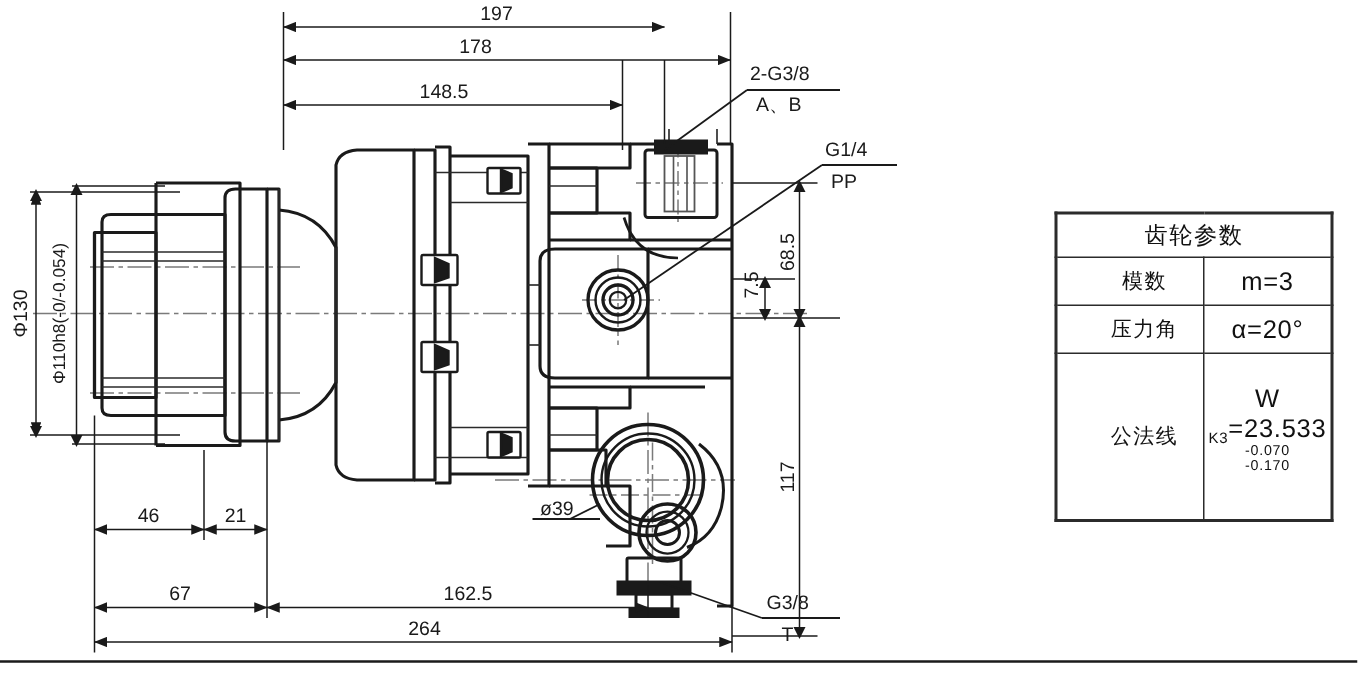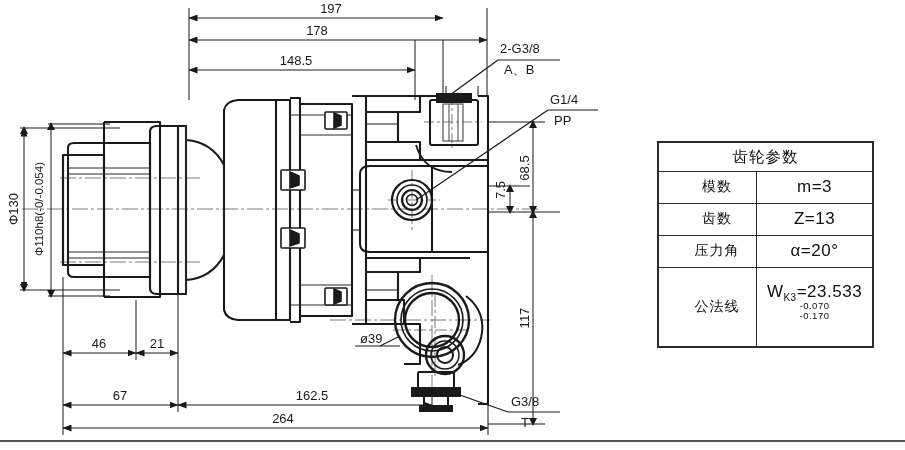--- a/index.html
+++ b/index.html
@@ -3,21 +3,21 @@
 <meta charset="utf-8">
 <title>Hydraulic Pump Technical Drawing</title>
 <style>
   html,body{margin:0;padding:0;background:#ffffff;}
   body{width:905px;height:450px;overflow:hidden;
        font-family:"Liberation Sans","DejaVu Sans",sans-serif;color:#1a1a1a;}
   #root{position:relative;width:905px;height:450px;background:#fff;border-radius:26px;}
   svg{display:block;}
   .dimtxt{font-family:"Liberation Sans","DejaVu Sans",sans-serif;font-size:13px;fill:#1a1a1a;}
   .dimtxt-s{font-family:"Liberation Sans","DejaVu Sans",sans-serif;font-size:11.5px;fill:#1a1a1a;}
-  .tbl{position:absolute;left:657px;top:141px;width:217px;height:207px;
+  .tbl{position:absolute;left:703px;top:141px;width:186px;height:207px;
        border:2px solid #2b2b2b;border-collapse:collapse;background:#fff;}
   .tbl td{border:1.4px solid #2b2b2b;padding:0;text-align:center;vertical-align:middle;
           font-size:15px;color:#111;}
   .tbl .hdr{font-size:15.5px;letter-spacing:1px;height:28px;font-weight:normal;}
   .tbl .lab{width:78px;font-size:14px;letter-spacing:1px;padding-left:19px;}
   .tbl .val{font-size:17px;letter-spacing:0.5px;}
   .tolw{display:inline-block;position:relative;vertical-align:middle;font-size:17px;}
   .tolstack{display:inline-block;font-size:9.5px;line-height:1.02;text-align:center;
             vertical-align:super;position:relative;top:-2px;}
   .sub{font-size:10px;vertical-align:sub;}
@@ -253,24 +253,20 @@
   <table class="tbl" cellspacing="0">
     <tbody>
         <tr>
       <td class="hdr" colspan="2">齿轮参数</td>
     </tr>
     <tr>
       <td class="lab">模数</td>
       <td class="val">m=3</td>
     </tr>
     <tr>
-      <td class="lab">齿数</td>
-      <td class="val">Z=13</td>
-    </tr>
-    <tr>
       <td class="lab">压力角</td>
       <td class="val">α=20°</td>
     </tr>
     <tr>
       <td class="lab">公法线</td>
       <td class="val">
         <span class="tolw">W</span><span class="sub">K3</span><span>=23.533</span><span class="tolstack">
           <span style="display:block">-0.070</span>
           <span style="display:block">-0.170</span>
         </span>

